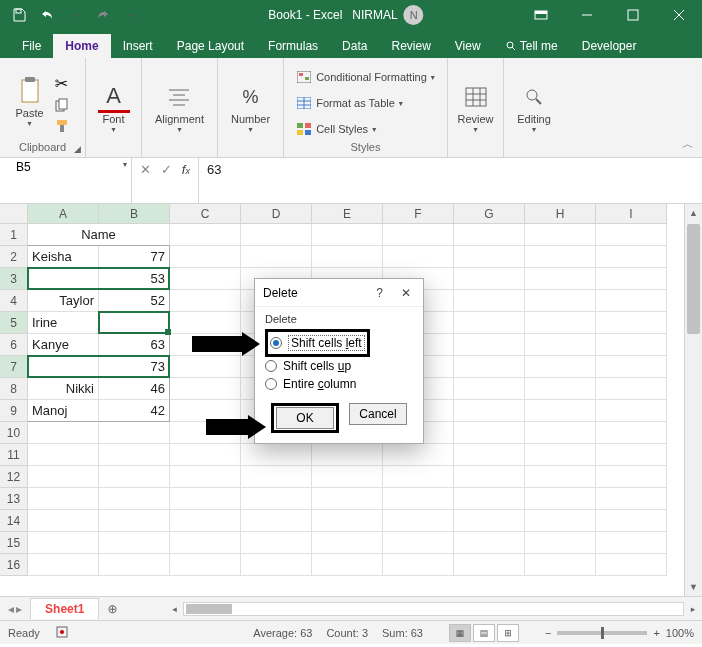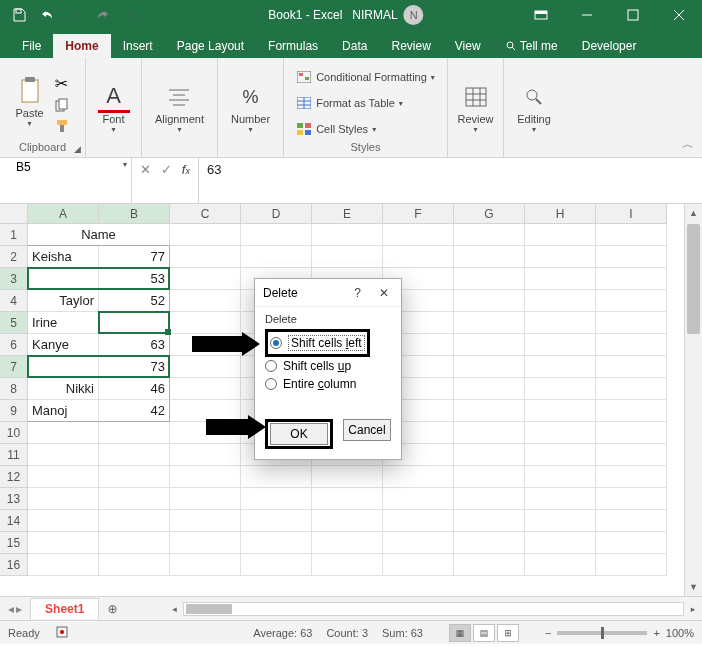--- a/index.html
+++ b/index.html
@@ -11,21 +11,21 @@
 .titlebar .icon-btn { width: 22px; height: 22px; display: flex; align-items: center; justify-content: center; cursor: pointer; }
 .titlebar .center { position: absolute; left: 50%; transform: translateX(-50%); display: flex; align-items: center; gap: 10px; }
 .titlebar .right { margin-left: auto; display: flex; align-items: center; }
 .titlebar .user { display: flex; align-items: center; gap: 6px; margin-right: 10px; }
 .titlebar .avatar { width: 20px; height: 20px; border-radius: 50%; background: #cfcfcf; color: #666; display: flex; align-items: center; justify-content: center; font-size: 11px; }
 .titlebar .win-btn { width: 46px; height: 30px; display: flex; align-items: center; justify-content: center; cursor: pointer; }
 
 
 .tabs { height: 28px; background: #217346; display: flex; align-items: flex-end; padding-left: 10px; font-size: 12px; }
 .tab { padding: 5px 12px; color: #fff; cursor: pointer; }
-.tab.active { background: #f3f3f3; color: #7f1d1d; font-weight: 600; }
+.tab.active { background: #f3f3f3; color: #4c1d95; font-weight: 600; }
 
 
 .ribbon { height: 100px; background: #f3f3f3; border-bottom: 1px solid #d4d4d4; display: flex; position: relative; }
 .rgroup { border-right: 1px solid #d4d4d4; padding: 4px 10px 2px; display: flex; flex-direction: column; align-items: center; justify-content: space-between; }
 .rgroup .top { display: flex; align-items: center; gap: 6px; flex: 1; }
 .rgroup .label { font-size: 11px; color: #666; padding-bottom: 2px; }
 .rgroup .dlg-launcher { position: absolute; bottom: 3px; font-size: 9px; color: #666; }
 
 .paste-block { display: flex; flex-direction: column; align-items: center; }
 .big-icon { width: 32px; height: 32px; display: flex; align-items: center; justify-content: center; }
@@ -87,31 +87,31 @@
 .status { height: 24px; background: #f3f3f3; border-top: 1px solid #d4d4d4; display: flex; align-items: center; font-size: 11px; color: #555; padding: 0 8px; gap: 16px; }
 .status .mid { margin-left: auto; display: flex; gap: 14px; }
 .status .views { display: flex; gap: 2px; margin-left: 10px; }
 .status .vbtn { width: 22px; height: 18px; border: 1px solid #c0c0c0; display: flex; align-items: center; justify-content: center; cursor: pointer; font-size: 9px; background: #fff; }
 .status .vbtn.on { background: #d0d0d0; }
 .zoom { display: flex; align-items: center; gap: 6px; margin-left: 10px; }
 .zslider { width: 90px; height: 4px; background: #c0c0c0; position: relative; cursor: pointer; }
 .zslider .knob { position: absolute; top: -4px; left: 44px; width: 3px; height: 12px; background: #666; }
 
 
-.dialog { position: absolute; left: 254px; top: 278px; width: 148px; background: #fff; border: 1px solid #aaa; box-shadow: 0 8px 24px rgba(0,0,0,0.3); font-size: 12px; z-index: 10; }
+.dialog { position: absolute; left: 254px; top: 278px; width: 170px; background: #fff; border: 1px solid #aaa; box-shadow: 0 8px 24px rgba(0,0,0,0.3); font-size: 12px; z-index: 10; }
 .dialog .dtitle { height: 28px; display: flex; align-items: center; padding: 0 8px; border-bottom: 1px solid #eee; }
 .dialog .dtitle .sp { margin-left: auto; display: flex; gap: 10px; }
 .dialog .dtitle .dbtn { cursor: pointer; color: #444; padding: 0 4px; }
 .dialog .dbody { padding: 6px 10px 10px; }
 .dialog .grp { font-size: 11px; color: #333; margin-bottom: 4px; }
 .dialog .opt { display: flex; align-items: center; gap: 6px; padding: 2px 0; cursor: pointer; }
 .dialog .radio { width: 12px; height: 12px; border: 1px solid #666; border-radius: 50%; display: flex; align-items: center; justify-content: center; }
 .dialog .radio.on::after { content: ""; width: 6px; height: 6px; background: #1b6ec2; border-radius: 50%; }
 .dialog .opt.sel .lbl { border: 1px dotted #666; padding: 0 2px; }
-.dialog .btns { display: flex; gap: 10px; justify-content: center; margin-top: 26px; }
+.dialog .btns { display: flex; gap: 10px; justify-content: center; margin-top: 10px; }
 .dialog .dbutton { width: 58px; height: 22px; border: 1px solid #888; background: #f0f0f0; display: flex; align-items: center; justify-content: center; cursor: pointer; font-size: 12px; }
 .hl-box { border: 3px solid #000; padding: 1px 2px; display: inline-flex; }
 
 
 .arrow { position: absolute; z-index: 11; }
 .arrow .shaft { height: 16px; background: #000; }
 .arrow .head { width: 0; height: 0; border-top: 12px solid transparent; border-bottom: 12px solid transparent; border-left: 18px solid #000; position: absolute; right: -16px; top: -4px; }
 
 .underline { text-decoration: underline; }
 </style>

